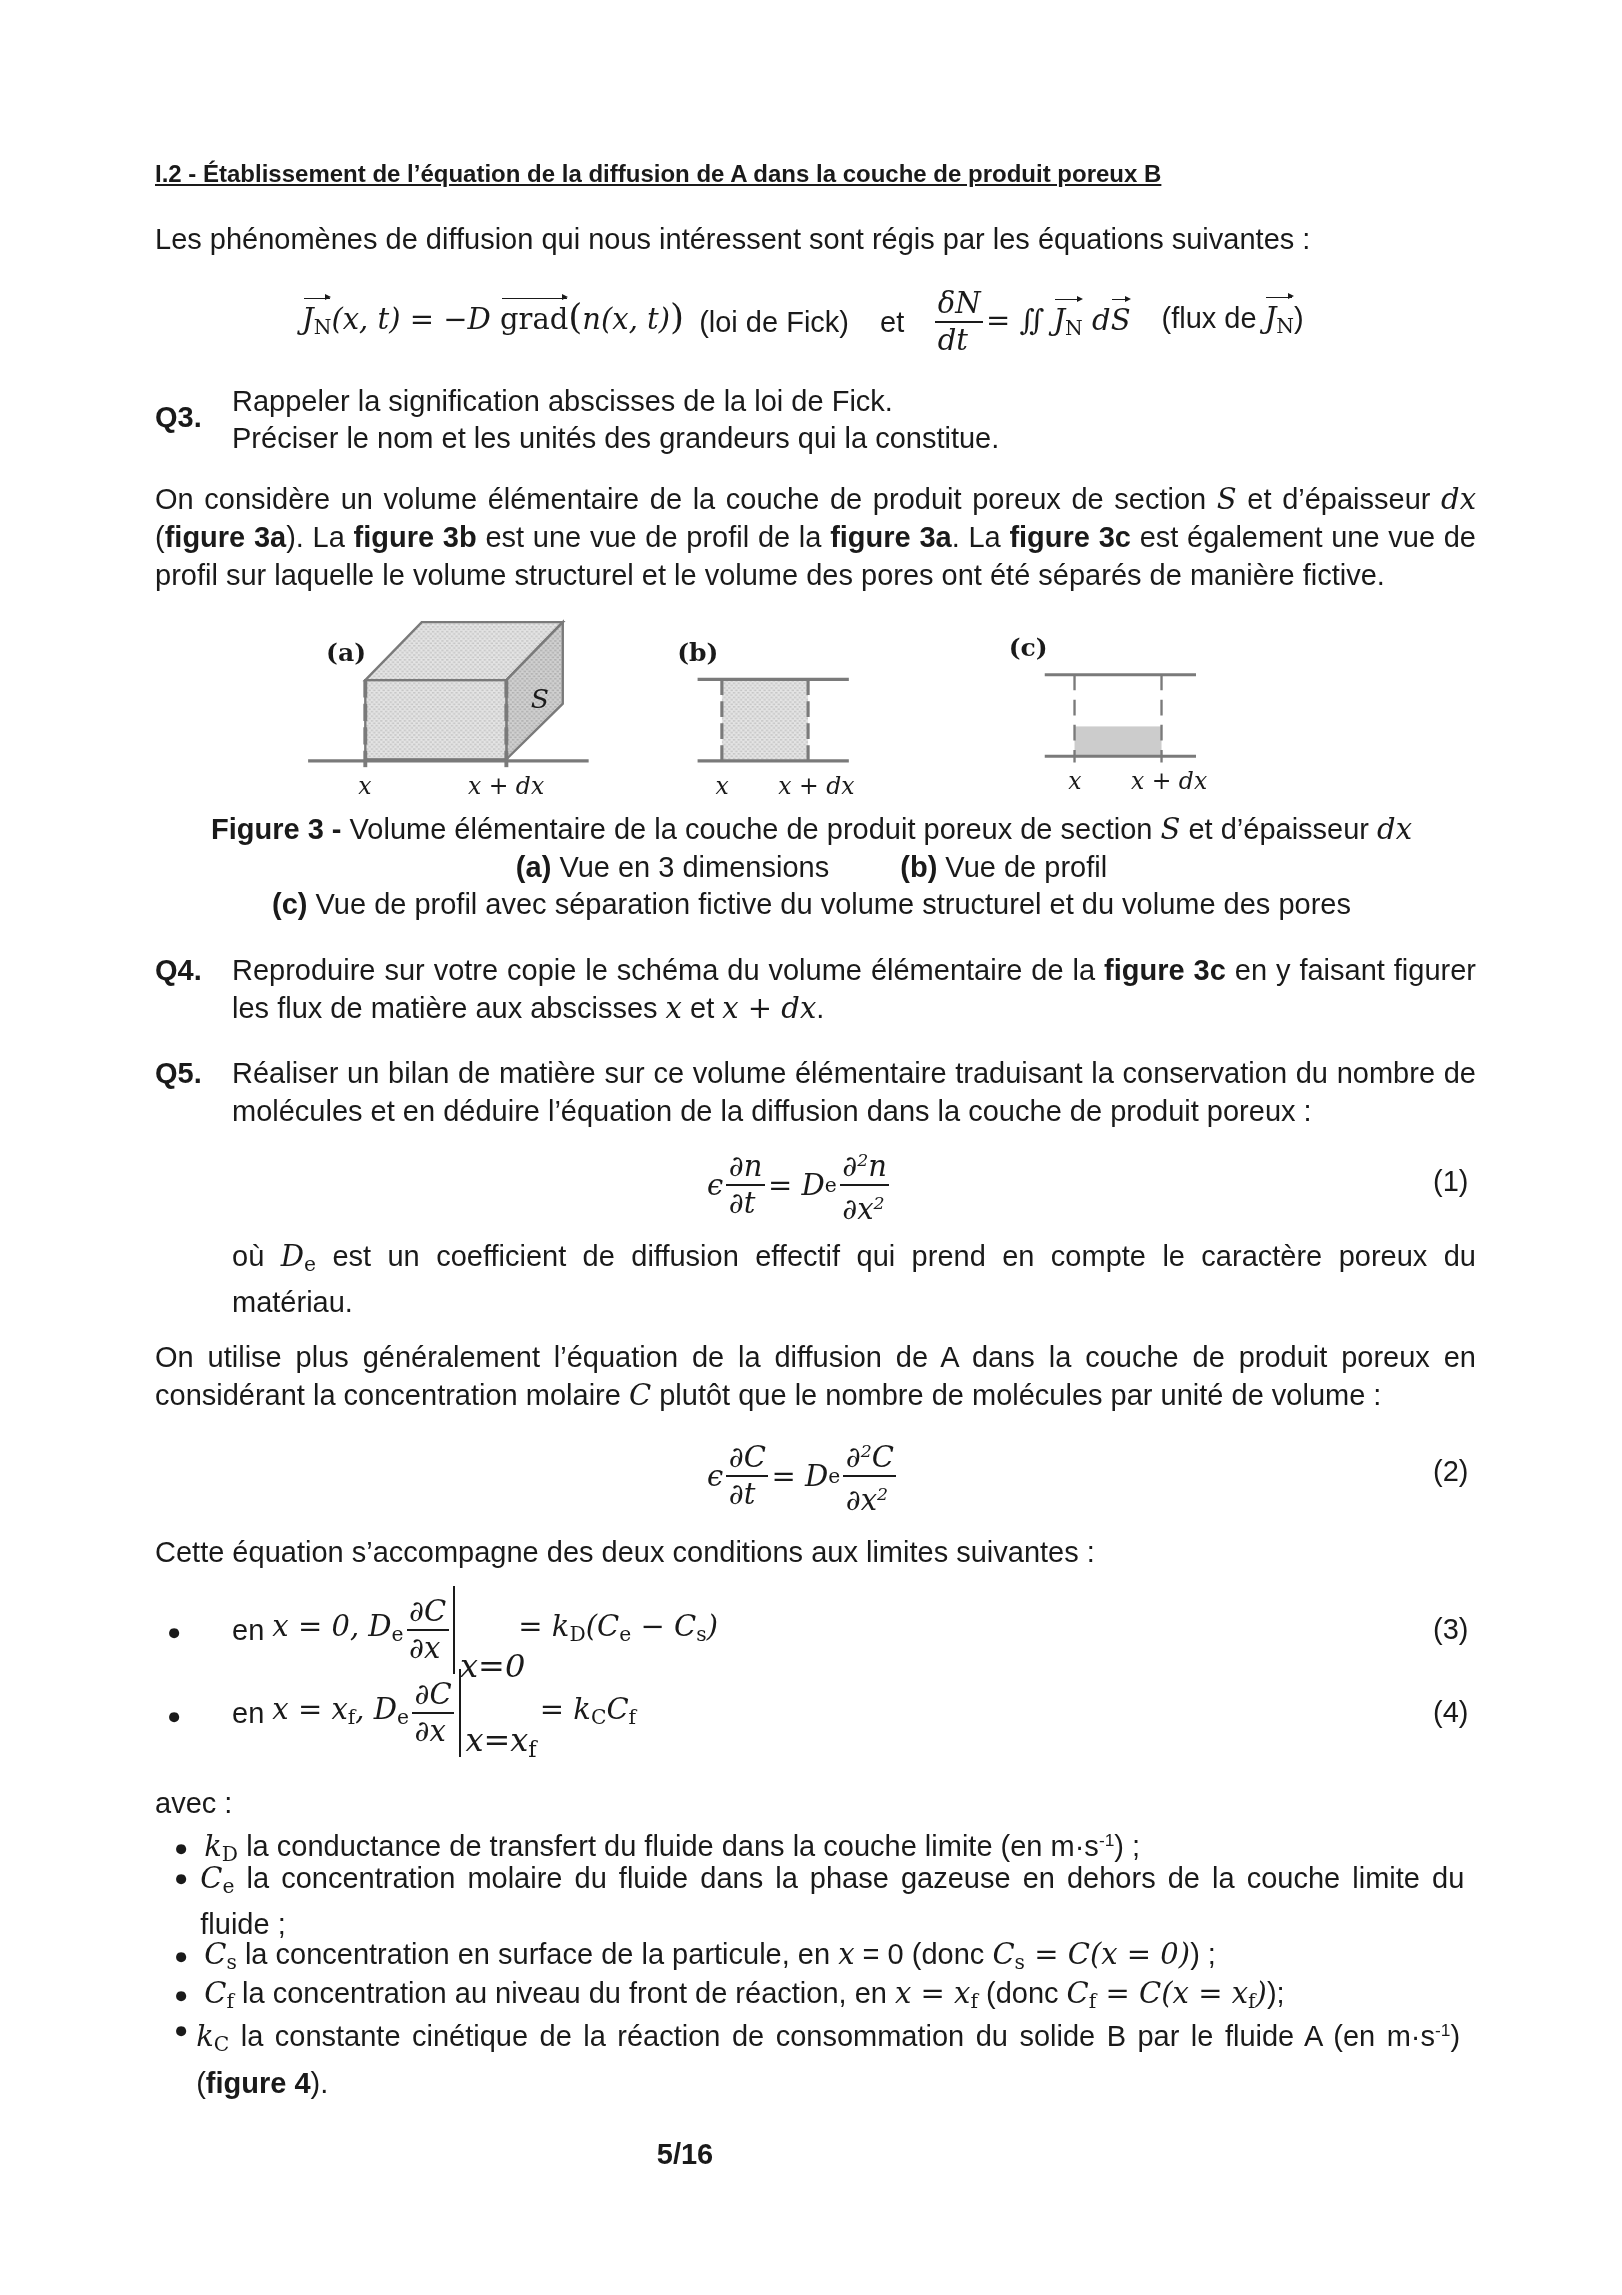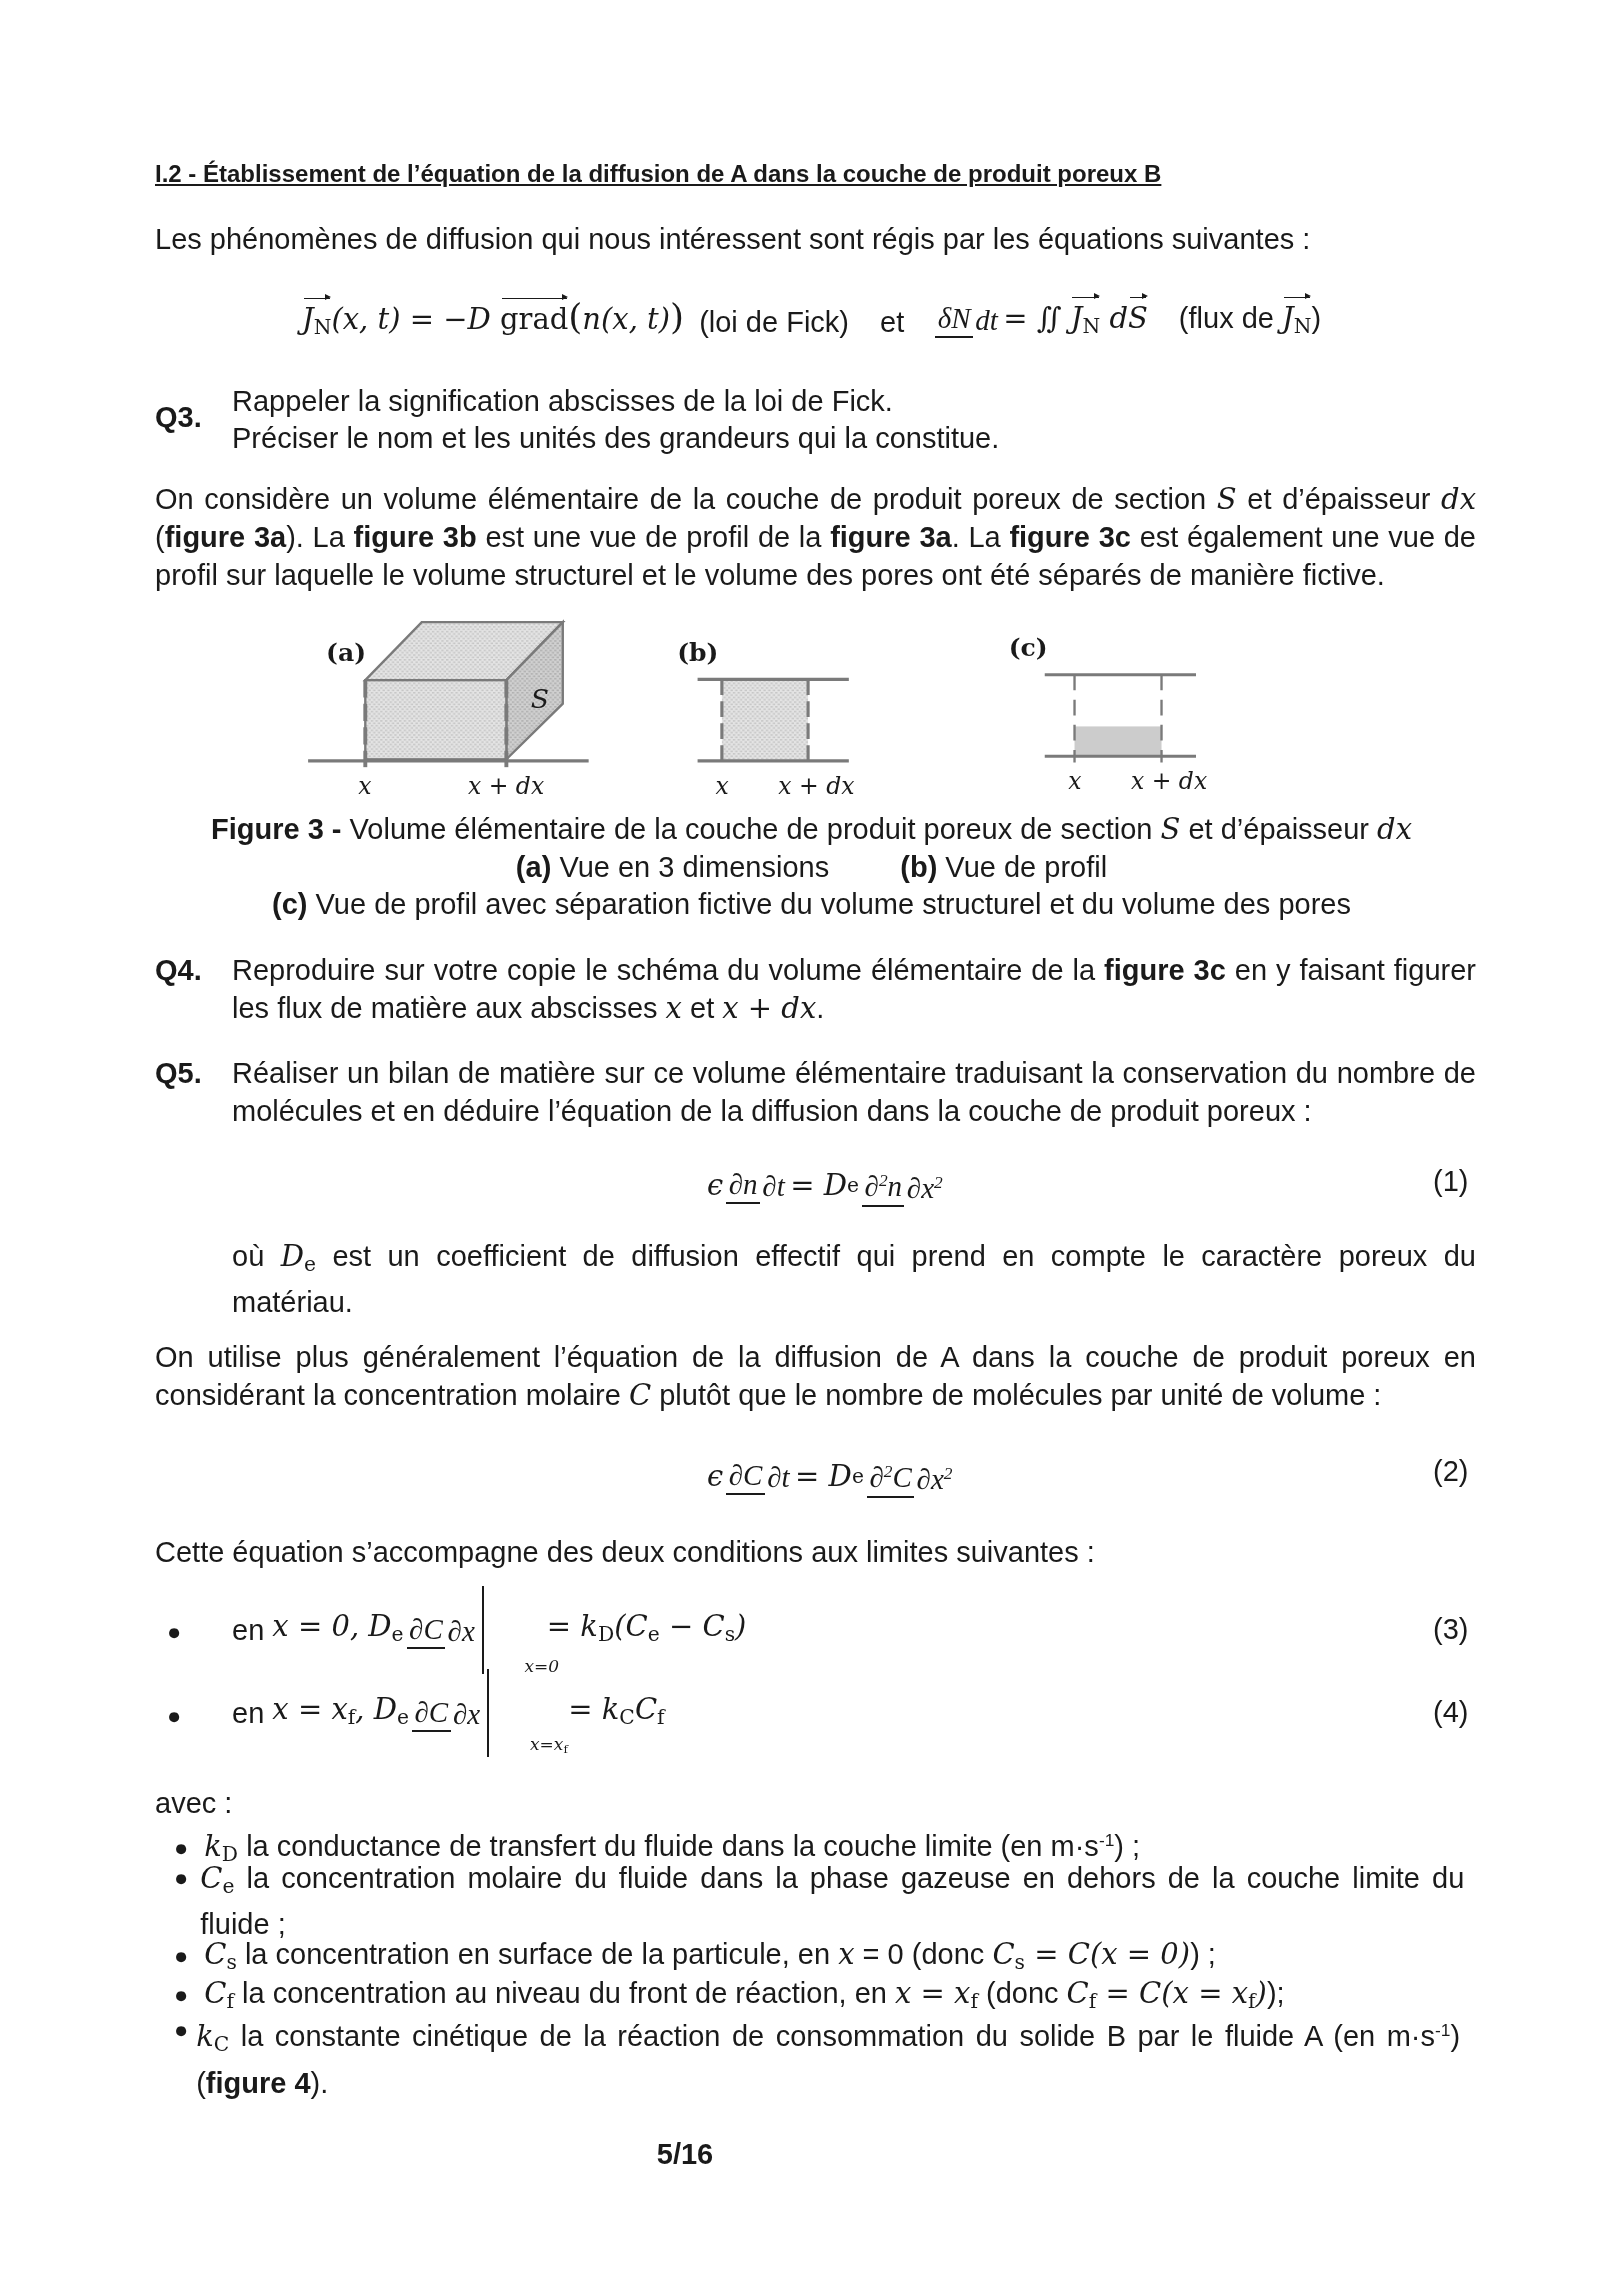--- a/index.html
+++ b/index.html
@@ -6,29 +6,29 @@
   body { width: 1623px; height: 2295px; position: relative; overflow: hidden;
          font-family: "Liberation Sans", sans-serif; color: #1a1a1a; }
   .abs { position: absolute; }
   .txt { font-size: 29px; line-height: 38px; white-space: nowrap; }
   .just { white-space: normal; text-align: justify; text-align-last: left; }
   .b { font-weight: bold; }
   .m { font-family: "DejaVu Serif", serif; font-style: italic; }
   .mr { font-family: "DejaVu Serif", serif; font-style: normal; }
   sub.s { font-size: 0.7em; vertical-align: -0.25em; font-style: normal; font-family: "DejaVu Serif", serif; }
   sup.s { font-size: 0.6em; vertical-align: 0.6em; }
-  .frac { display: inline-flex; flex-direction: row; align-items: flex-end; vertical-align: middle; margin: 0 3.1px; font-family: Liberation Serif, serif; }
+  .frac { display: inline-flex; flex-direction: column; align-items: flex-start; vertical-align: middle; margin: 0 3.1px; }
   .frac > span { display: block; padding: 0 2.4px; line-height: 35px; }
   .frac > .num { border-bottom: 2.4px solid #1a1a1a; }
   .vec { position: relative; display: inline-block; }
   .vec::before { content: ""; position: absolute; left: 1.6px; right: 1.6px; top: -1.6px; border-top: 1.6px solid #1a1a1a; }
   .vec::after { content: ""; position: absolute; right: 0px; top: -5.5px; width: 0; height: 0;
                 border-left: 6.3px solid #1a1a1a; border-top: 3.9px solid transparent; border-bottom: 3.9px solid transparent; }
   .evalbar { display: inline-block; border-left: 2.4px solid #1a1a1a; height: 88px; vertical-align: middle; margin-left: 1.6px; position: relative; }
-  .evalbar > span { position: absolute; left: 4.7px; bottom: -11px; font-size: 17px; white-space: nowrap; margin-left: 36px; }
+  .evalbar > span { position: absolute; left: 4.7px; bottom: -11px; font-size: 32px; white-space: nowrap; }
   .eqnum { font-size: 29px; }
   .bullet { font-size: 23.6px; }
   svg text { font-family: "DejaVu Serif", serif; }
 </style>
 </head>
 <body>
 
 <div class="abs txt b" style="left:155px; top:155px; font-size:24px;text-decoration:underline;">I.2 - Établissement de l’équation de la diffusion de A dans la couche de produit poreux B</div>
 
 <div class="abs txt" style="left:155px; top:220px;">Les phénomènes de diffusion qui nous intéressent sont régis par les équations suivantes :</div>

